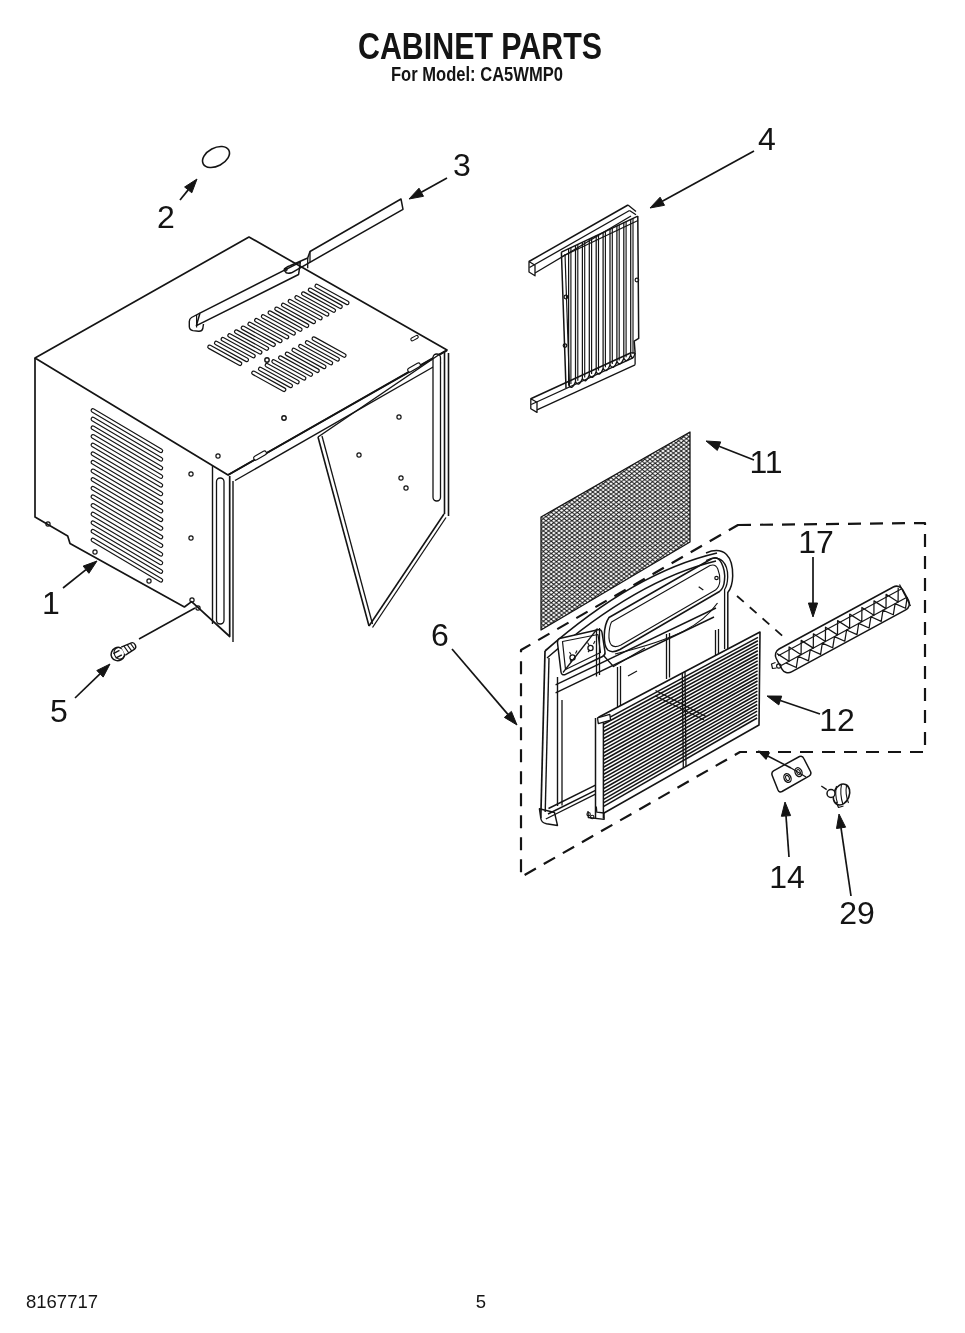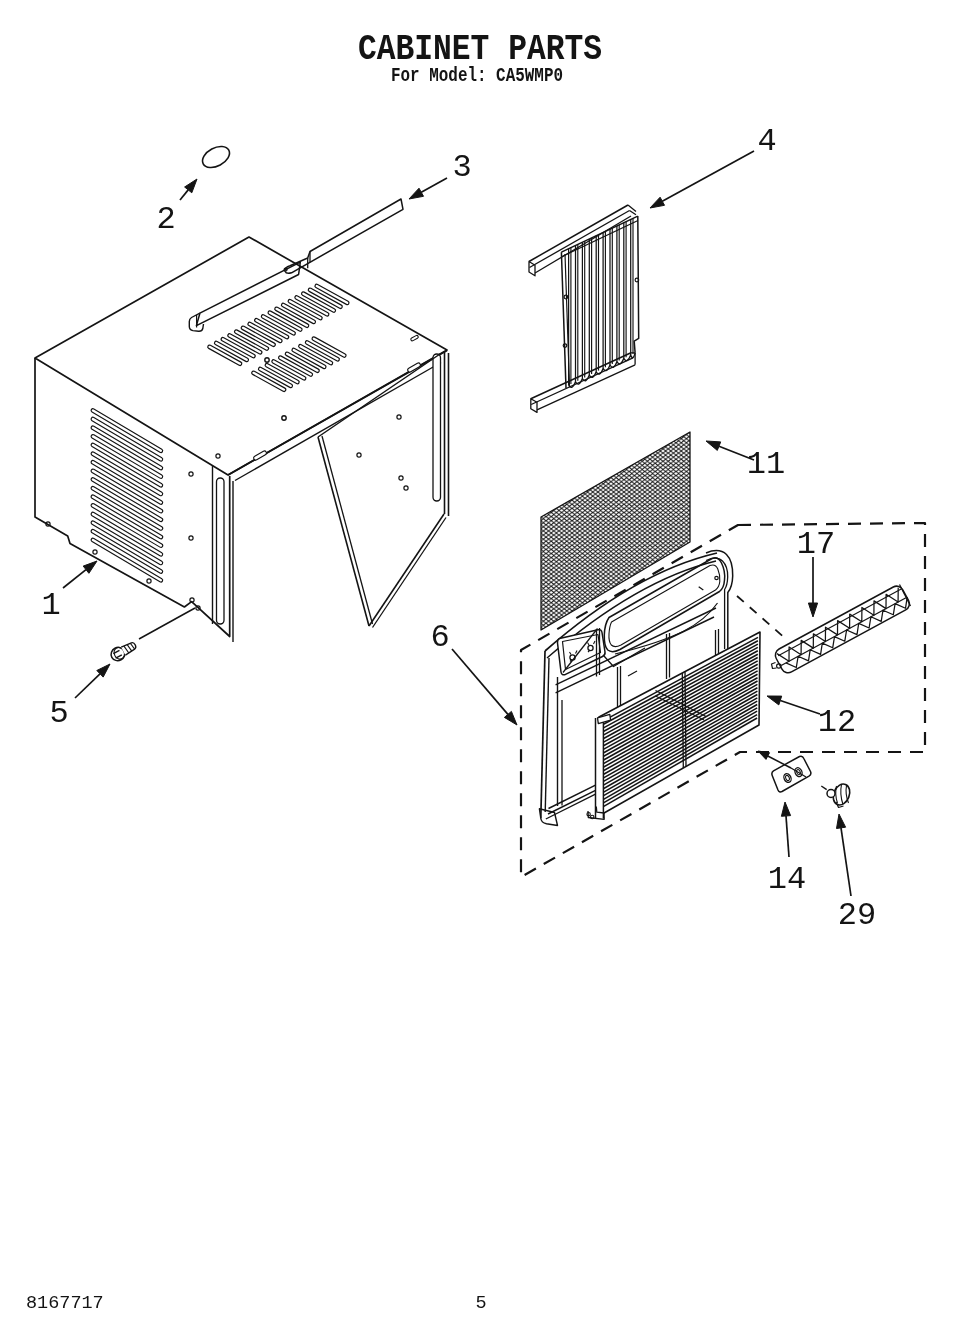--- a/index.html
+++ b/index.html
@@ -1,12 +1,12 @@
 <!DOCTYPE html>
-<html><head><meta charset="utf-8"><style>html,body{margin:0;padding:0;background:#fff}.pg{position:relative;width:821px;height:1333px;font-family:Liberation Mono, monospace;}</style></head><body>
+<html><head><meta charset="utf-8"><style>html,body{margin:0;padding:0;background:#fff}.pg{position:relative;width:821px;height:1333px;font-family:Liberation Sans, sans-serif;}</style></head><body>
 <div class="pg"><svg width="965" height="1333" viewBox="0 0 965 1333">
       <text x="358" y="59" font-size="36" font-weight="bold" text-anchor="start" fill="#141414" textLength="244" lengthAdjust="spacingAndGlyphs">CABINET PARTS</text>
       <text x="391" y="81" font-size="20.5" font-weight="bold" text-anchor="start" fill="#141414" textLength="172" lengthAdjust="spacingAndGlyphs">For Model: CA5WMP0</text>
       <text x="26" y="1308" font-size="18.5" font-weight="normal" text-anchor="start" fill="#141414">8167717</text>
       <text x="481" y="1308" font-size="18.5" font-weight="normal" text-anchor="middle" fill="#141414">5</text>
       <text x="51" y="614" font-size="32" font-weight="normal" text-anchor="middle" fill="#141414">1</text>
       <text x="166" y="228" font-size="32" font-weight="normal" text-anchor="middle" fill="#141414">2</text>
       <text x="462" y="176" font-size="32" font-weight="normal" text-anchor="middle" fill="#141414">3</text>
       <text x="767" y="150" font-size="32" font-weight="normal" text-anchor="middle" fill="#141414">4</text>
       <text x="59" y="722" font-size="32" font-weight="normal" text-anchor="middle" fill="#141414">5</text>

